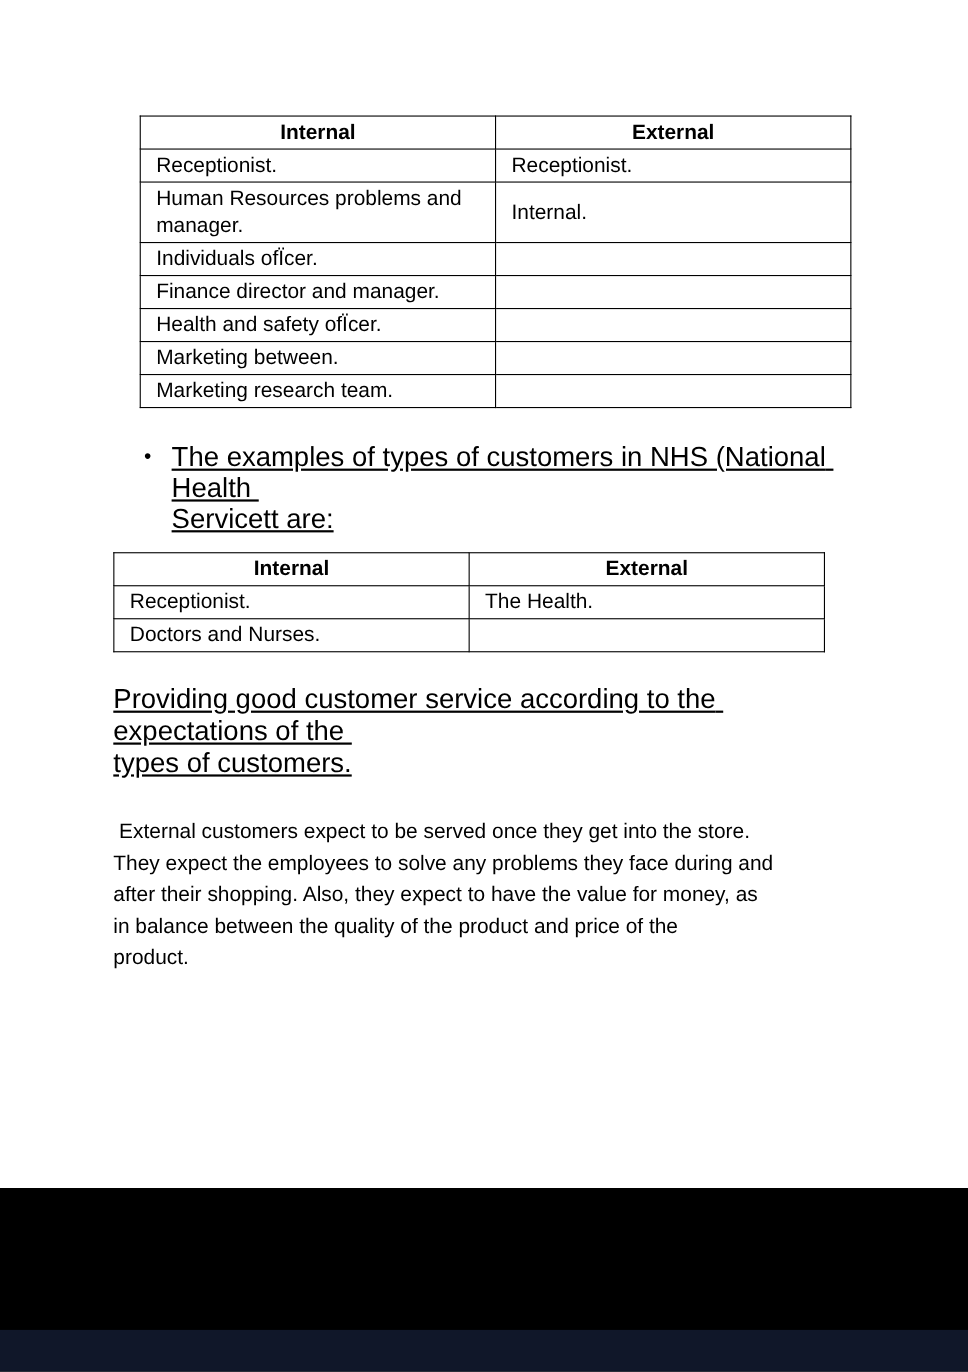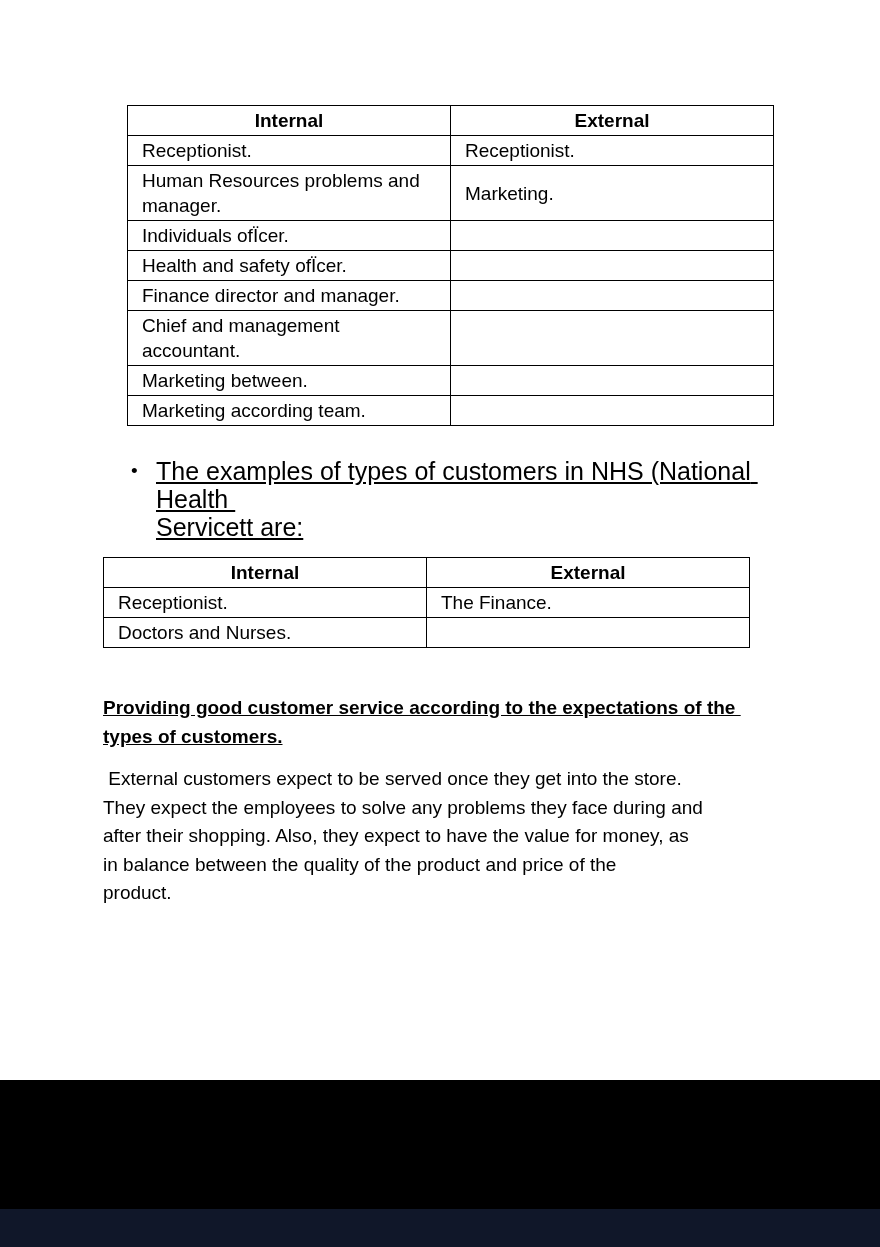--- a/index.html
+++ b/index.html
@@ -45,35 +45,35 @@
     font-size: 19px;
     line-height: 28px;
   }
   .bullet-text {
     font-size: 25px;
     line-height: 28px;
     text-decoration: underline;
     white-space: pre-wrap;
   }
   .section-heading {
-    margin: 45px 0 0 0;
-    font-size: 19px;
-    font-weight: bold;
+    margin: 29px 0 0 0;
+    font-size: 25px;
+    font-weight: normal;
     text-decoration: underline;
     line-height: 29px;
     white-space: pre-wrap;
   }
   .para {
     font-size: 19px;
     line-height: 28.5px;
     margin: 0;
     white-space: pre-wrap;
     width: 680px;
   }
-  .para-external { margin-top: 14px; }
+  .para-external { margin-top: 34px; }
   .para-internal { text-indent: 47px; }
   .bottom-area { height: 129px; background: var(--viewer-background, #000); }
   .bottom-bar  { height: 38px;  background: var(--bottom-bar, #101729); }
 </style>
 </head>
 <body>
 
 <div class="paper">
 
   <table class="doc-table store-table">
@@ -83,44 +83,40 @@
         <th>External</th>
       </tr>
     </thead>
     <tbody>
       <tr>
         <td>Receptionist.</td>
         <td>Receptionist.</td>
       </tr>
       <tr>
         <td>Human Resources problems and manager.</td>
-        <td>Marketing.</td>
+        <td>Internal.</td>
       </tr>
       <tr>
         <td>Individuals ofÏcer.</td>
+        <td></td>
+      </tr>
+      <tr>
+        <td>Finance director and manager.</td>
         <td></td>
       </tr>
       <tr>
         <td>Health and safety ofÏcer.</td>
         <td></td>
       </tr>
       <tr>
-        <td>Finance director and manager.</td>
-        <td></td>
-      </tr>
-      <tr>
-        <td>Chief and management accountant.</td>
-        <td></td>
-      </tr>
-      <tr>
         <td>Marketing between.</td>
         <td></td>
       </tr>
       <tr>
-        <td>Marketing according team.</td>
+        <td>Marketing research team.</td>
         <td></td>
       </tr>
     </tbody>
   </table>
 
   <div class="bullet-row">
     <span class="bullet-marker">•</span>
     <span class="bullet-text">The examples of types of customers in NHS (National Health 
 Servicett are:</span>
   </div>
@@ -128,21 +124,21 @@
   <table class="doc-table nhs-table">
     <thead>
       <tr>
         <th>Internal</th>
         <th>External</th>
       </tr>
     </thead>
     <tbody>
       <tr>
         <td>Receptionist.</td>
-        <td>The Finance.</td>
+        <td>The Health.</td>
       </tr>
       <tr>
         <td>Doctors and Nurses.</td>
         <td></td>
       </tr>
     </tbody>
   </table>
 
   <h2 class="section-heading">Providing good customer service according to the expectations of the 
 types of customers.</h2>

